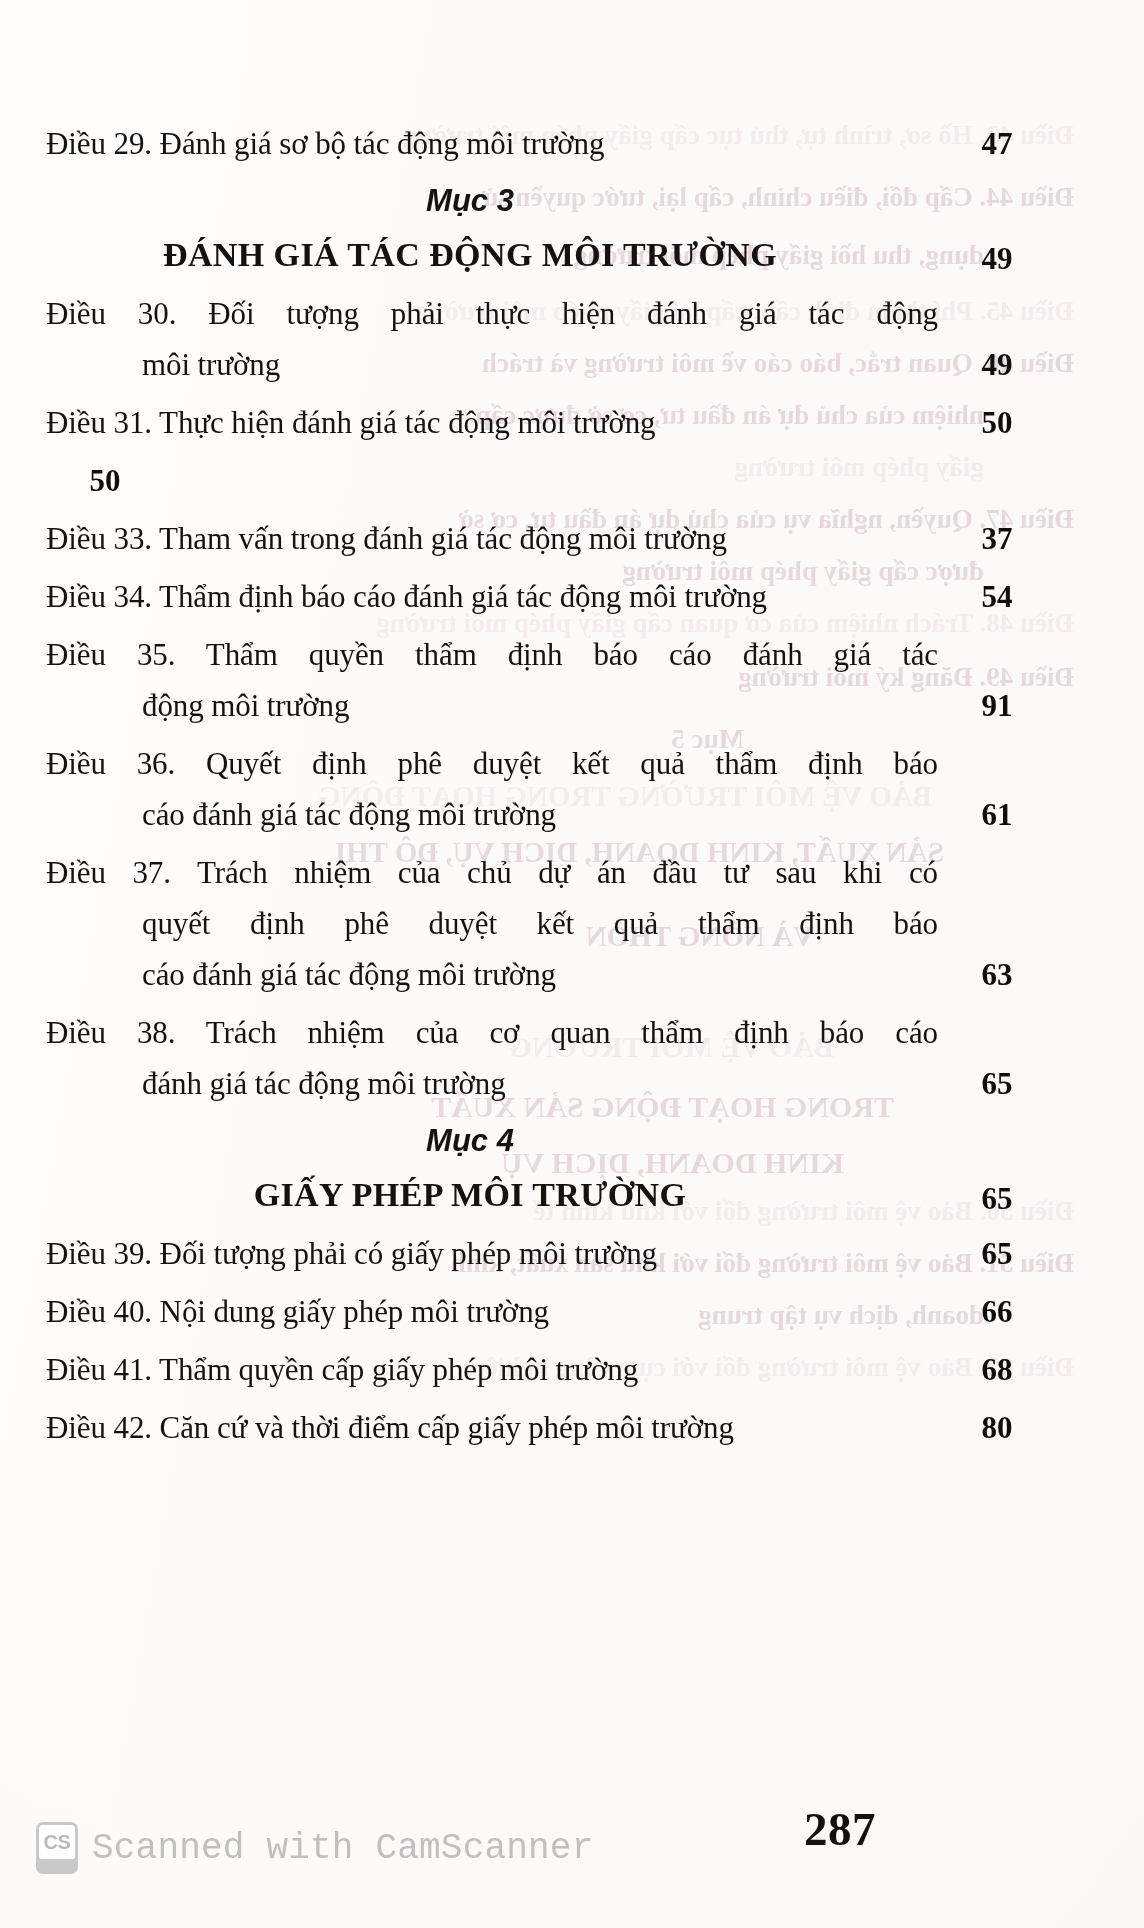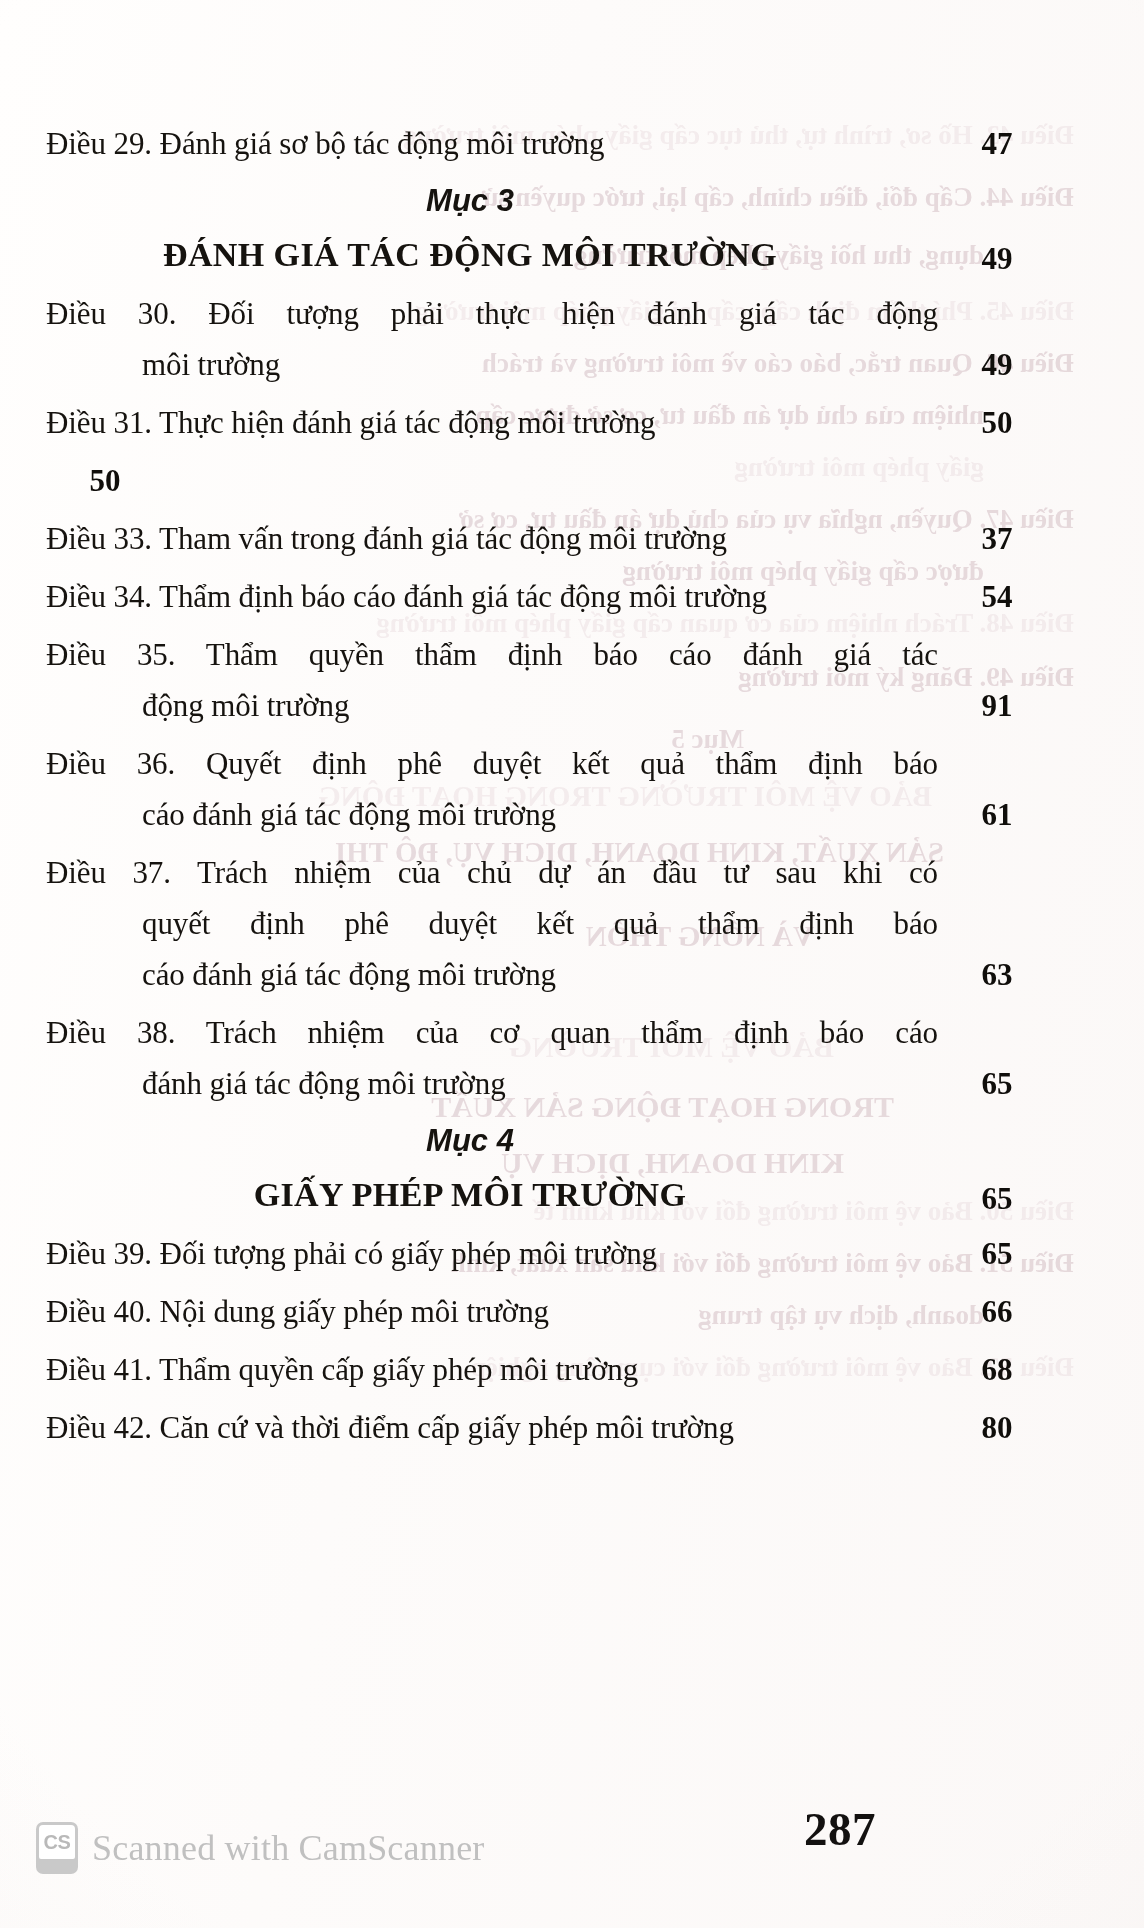--- a/index.html
+++ b/index.html
@@ -168,21 +168,21 @@
     justify-content: center;
   }
   .cs-logo .inner span {
     font-family: "Liberation Sans", sans-serif;
     font-size: 20px;
     font-weight: 700;
     color: #b9b9b9;
     letter-spacing: -0.5px;
   }
   .cs-text {
-    font-family: Liberation Serif, serif;
+    font-family: Liberation Mono, monospace;
     font-size: 36px;
     color: #c0c0c0;
     letter-spacing: 0.2px;
     white-space: nowrap;
   }
   .folio {
     position: absolute;
     right: 112px;
     bottom: 72px;
     font-size: 47px;

